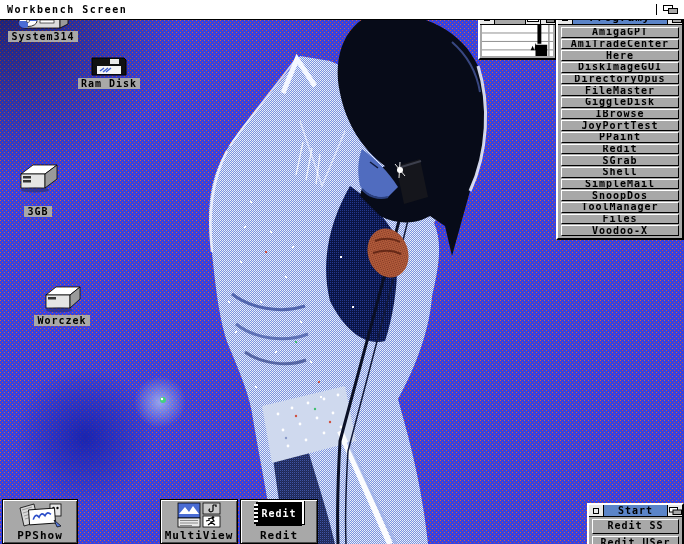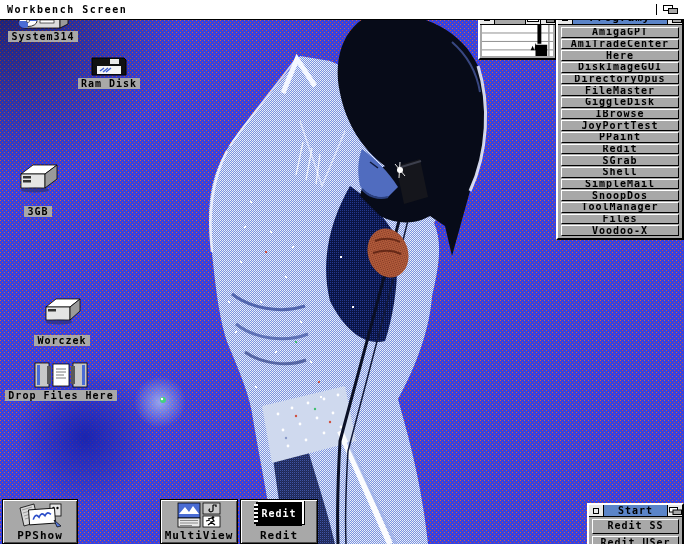--- a/index.html
+++ b/index.html
@@ -246,44 +246,31 @@
       <rect x="4" y="12" width="24" height="14" fill="#e4e4e4" stroke="#000" stroke-width="0.8"></rect>
       <polygon points="28,12 40,3 40,17 28,26" fill="#9a9a9a" stroke="#000" stroke-width="0.8"></polygon>
       <rect x="6" y="14" width="8" height="2.5" fill="#333"></rect>
       <rect x="6" y="18" width="8" height="2.5" fill="#333"></rect>
       <ellipse cx="18" cy="28" rx="14" ry="2.5" fill="#20265e" opacity="0.5"></ellipse>
     </svg>
     <div class="di-label">3GB</div>
   </div>
 
 
-  <div class="desk-icon" style="left:33px; top:297px; width:58px;gap:8px;">
+  <div class="desk-icon" style="left:33px; top:285px; width:58px;">
     <svg width="40" height="29" viewBox="0 0 40 29">
       <polygon points="4,10 14,2 38,2 28,10" fill="#ffffff" stroke="#000" stroke-width="0.8"></polygon>
       <rect x="4" y="10" width="24" height="13" fill="#e4e4e4" stroke="#000" stroke-width="0.8"></rect>
       <polygon points="28,10 38,2 38,14 28,23" fill="#9a9a9a" stroke="#000" stroke-width="0.8"></polygon>
       <rect x="6" y="12" width="8" height="2.5" fill="#333"></rect>
       <ellipse cx="17" cy="25" rx="13" ry="2.5" fill="#20265e" opacity="0.5"></ellipse>
     </svg>
     <div class="di-label">Worczek</div>
   </div>
 
-  <div class="desk-icon" style="left:0px; top:361px; width:122px;">
-    <svg width="56" height="28" viewBox="0 0 56 28">
-      <rect x="2" y="2" width="14" height="24" fill="#c8c8c8" stroke="#000" stroke-width="0.8"></rect>
-      <rect x="40" y="2" width="14" height="24" fill="#c8c8c8" stroke="#000" stroke-width="0.8"></rect>
-      <rect x="4" y="4" width="3" height="20" fill="#4a6cd4"></rect>
-      <rect x="49" y="4" width="3" height="20" fill="#4a6cd4"></rect>
-      <rect x="14" y="5" width="4" height="18" fill="#5a5a5a"></rect>
-      <rect x="38" y="5" width="4" height="18" fill="#5a5a5a"></rect>
-      <rect x="20" y="3" width="16" height="22" fill="#ffffff" stroke="#000" stroke-width="0.8"></rect>
-      <path d="M23,8 H33 M23,11 H33 M23,14 H31 M23,17 H33" stroke="#7a7a7a" stroke-width="1"></path>
-    </svg>
-    <div class="di-label">Drop Files Here</div>
-  </div>
 
   <div class="win meterwin">
     <div class="tb tb-gray">
       <div class="gadget">
           <span class="close-glyph"></span>
         </div>
       <div class="tb-title"></div>
       <div class="gadget right">
         <svg width="12" height="8" viewBox="0 0 12 8">
           <rect x="0.5" y="0.5" width="11" height="7" fill="#fff" stroke="#000"></rect>

